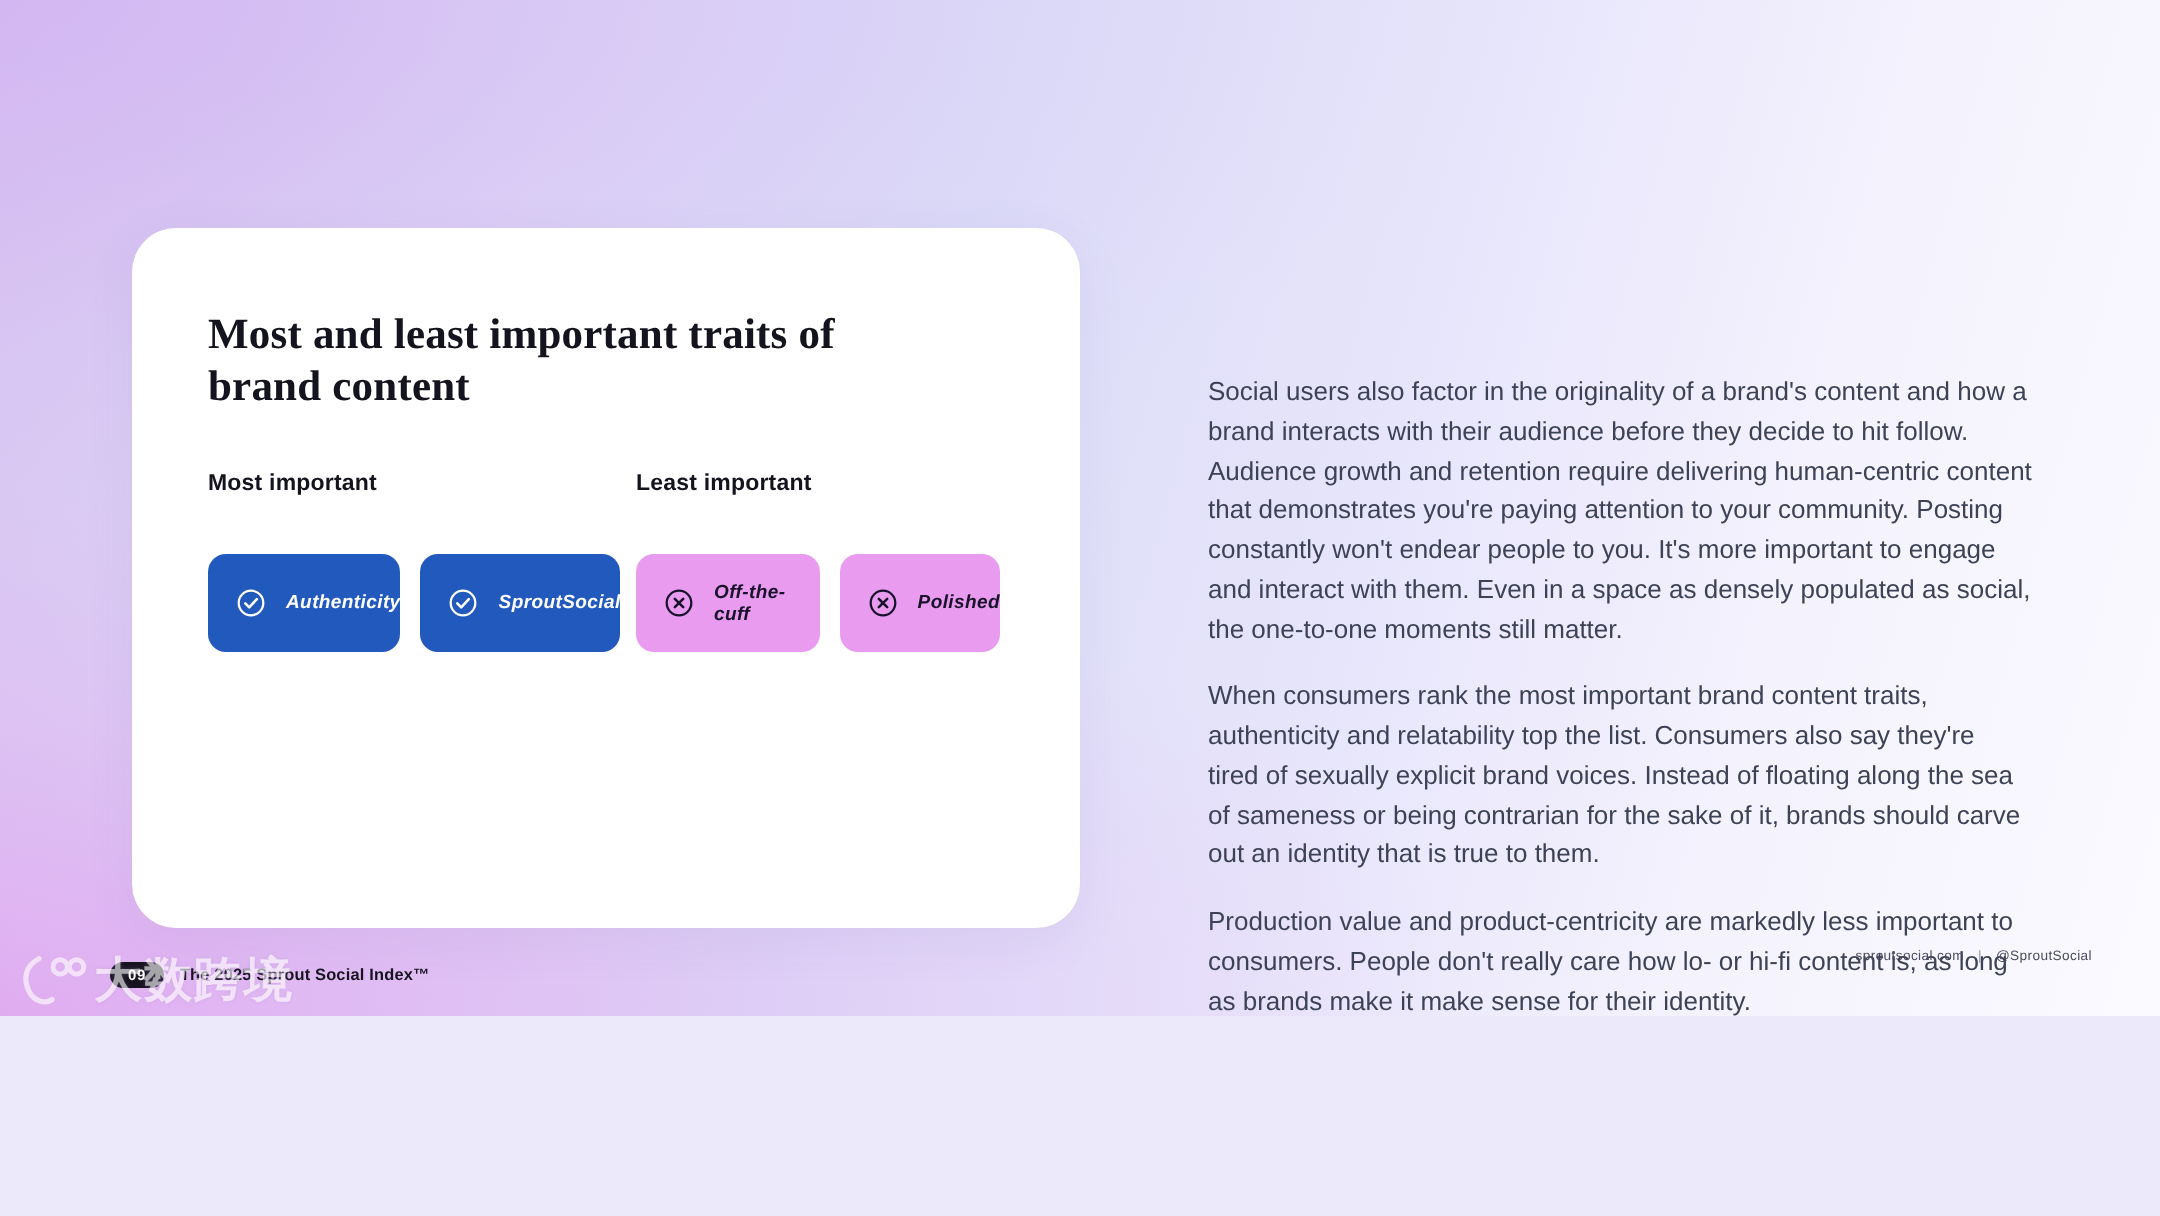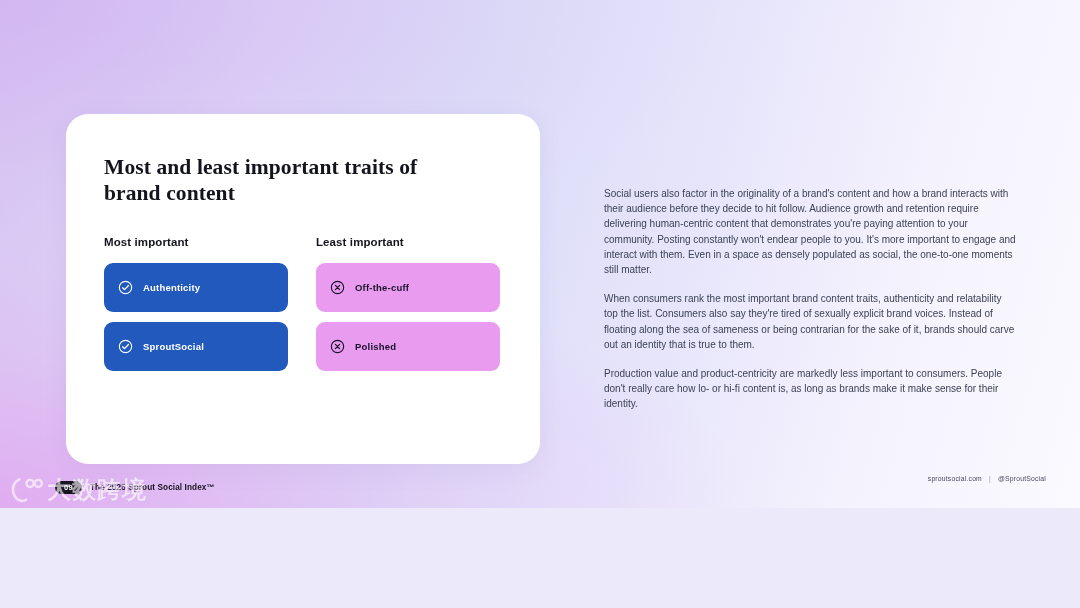--- a/index.html
+++ b/index.html
@@ -59,28 +59,29 @@
     margin-top: 30px;
   }
 
   .column { width: 186px; }
 
   .col-head {
     font-size: 11.5px;
     font-weight: bold;
     color: #14141e;
     letter-spacing: 0.1px;
-    margin-bottom: 15px;
+    margin-bottom: 29px;
   }
 
   .trait-list {
     display: flex;
-    flex-direction: column;
+    flex-direction: row;
     gap: 10px;
     list-style: none;
+    font-style: italic;
   }
 
   .trait {
     height: 49px;
     border-radius: 9px;
     display: flex;
     align-items: center;
     padding-left: 14px;
     gap: 10px;
   }
@@ -111,21 +112,21 @@
 
   
   .copy {
     position: absolute;
     left: 604px;
     top: 186px;
     width: 412px;
   }
 
   .copy p {
-    font-size: 10px;
+    font-size: 13px;
     line-height: 1.52;
     color: #3d4256;
     margin-bottom: 14px;
   }
   .copy p:last-child { margin-bottom: 0; }
 
   
   .footer-left {
     position: absolute;
     left: 55px;

